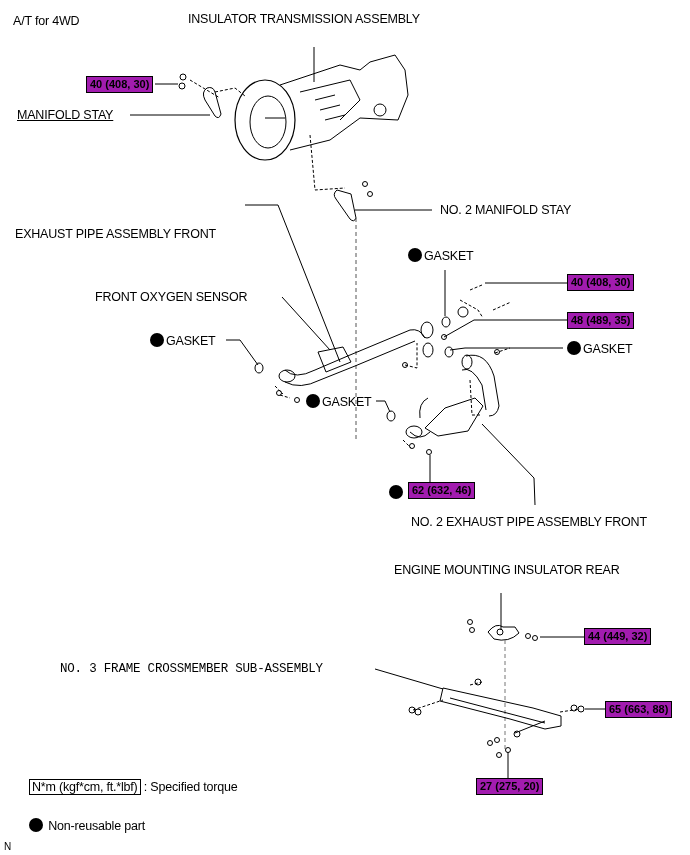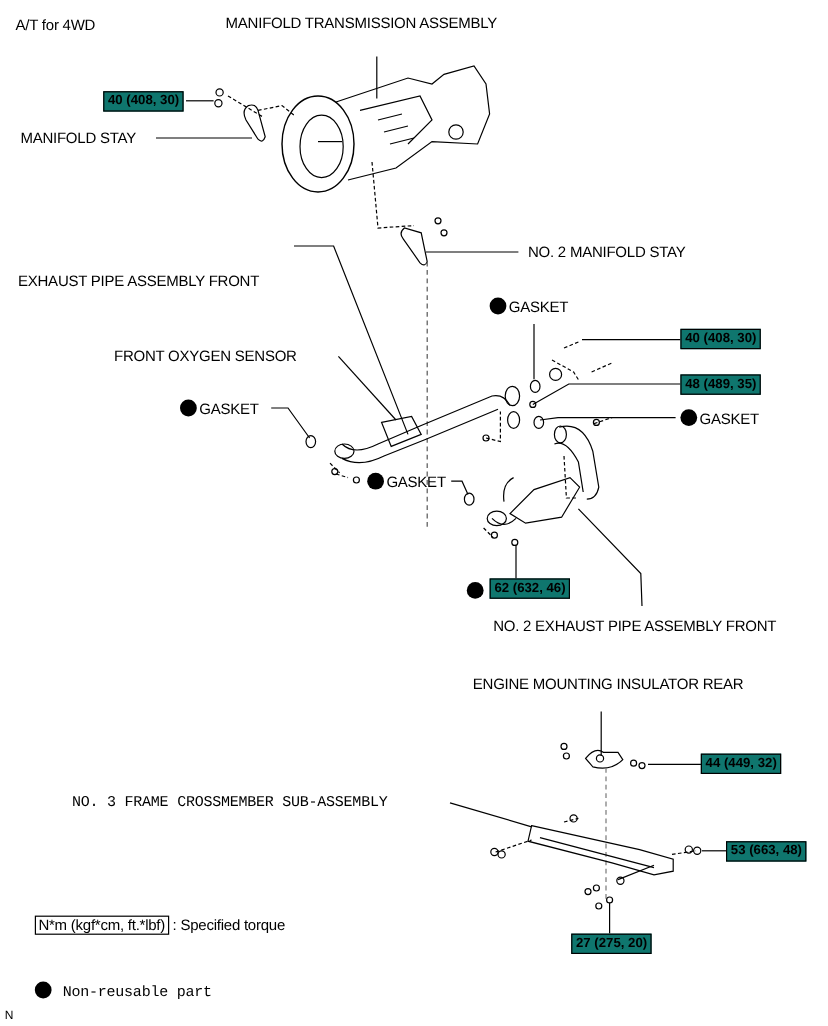--- a/index.html
+++ b/index.html
@@ -1,18 +1,18 @@
 <!DOCTYPE html>
 <html><head>
 <meta charset="utf-8">
 <style>
   html,body{margin:0;padding:0;background:#ffffff;}
   body{width:690px;height:855px;position:relative;overflow:hidden;font-family:"Liberation Sans",sans-serif;color:#000;}
   .lbl{position:absolute;font-size:12.5px;white-space:nowrap;line-height:14px;letter-spacing:-0.2px;}
-  .torque{position:absolute;font-size:11px;font-weight:bold;border:1px solid #000;padding:1px 3px;background:#0f766e;line-height:13px;white-space:nowrap;}
+  .torque{position:absolute;font-size:11px;font-weight:bold;border:1px solid #000;padding:1px 3px;background:#a21caf;line-height:13px;white-space:nowrap;}
   .dot{display:inline-block;width:14px;height:14px;border-radius:50%;background:#000;vertical-align:-2px;margin-right:2px;}
   svg{position:absolute;left:0;top:0;}
   .legend-box{border:1px solid #000;padding:0 2px;font-size:12.5px;}
 </style>
 </head>
 <body>
 
 <svg width="690" height="855">
   <g stroke="#000" stroke-width="1" fill="none">
 
@@ -129,24 +129,24 @@
     <line x1="585" y1="709" x2="605" y2="709"></line>
     <circle cx="490" cy="743" r="2.5"></circle>
       <circle cx="497" cy="740" r="2.5"></circle>
       <circle cx="499" cy="755" r="2.5"></circle>
     <circle cx="508" cy="750" r="2.5"></circle>
     <line x1="508" y1="752" x2="508" y2="778"></line>
   </g>
 </svg>
 
 <div class="lbl" style="left:13px;top:14px;">A/T for 4WD</div>
-<div class="lbl" style="left:188px;top:12px;">MANIFOLD TRANSMISSION ASSEMBLY</div>
+<div class="lbl" style="left:188px;top:12px;">INSULATOR TRANSMISSION ASSEMBLY</div>
 
 <div class="torque" style="left:86px;top:76px;">40 (408, 30)</div>
-<div class="lbl" style="left:17px;top:108px;">MANIFOLD STAY</div>
+<div class="lbl" style="left:17px;top:108px;text-decoration:underline;">MANIFOLD STAY</div>
 
 <div class="lbl" style="left:15px;top:199px;margin-top:28px;">EXHAUST PIPE ASSEMBLY FRONT</div>
 <div class="lbl" style="left:440px;top:203px;">NO. 2 MANIFOLD STAY</div>
 
 <div class="lbl" style="left:408px;top:248px;">
   <span class="dot"></span><span>GASKET</span>
 </div>
 
 <div class="torque" style="left:567px;top:274px;">40 (408, 30)</div>
 <div class="lbl" style="left:95px;top:290px;">FRONT OXYGEN SENSOR</div>
@@ -164,24 +164,24 @@
 
 <div style="position:absolute;left:389px;top:483px;">
   <span class="dot" style="position:absolute;left:0;top:2px;"></span>
 </div>
 <div class="torque" style="left:408px;top:482px;">62 (632, 46)</div>
 <div class="lbl" style="left:411px;top:515px;">NO. 2 EXHAUST PIPE ASSEMBLY FRONT</div>
 
 <div class="lbl" style="left:394px;top:563px;">ENGINE MOUNTING INSULATOR REAR</div>
 <div class="torque" style="left:584px;top:628px;">44 (449, 32)</div>
 <div class="lbl" style="left:60px;top:662px;font-family:Liberation Mono, monospace;">NO. 3 FRAME CROSSMEMBER SUB-ASSEMBLY</div>
-<div class="torque" style="left:605px;top:701px;">53 (663, 48)</div>
+<div class="torque" style="left:605px;top:701px;">65 (663, 88)</div>
 <div class="torque" style="left:476px;top:778px;">27 (275, 20)</div>
 
-<div class="lbl" style="left:29px;top:764px;">
+<div class="lbl" style="left:29px;top:780px;">
   <span class="legend-box">N*m (kgf*cm, ft.*lbf)</span>
   <span>: Specified torque</span>
 </div>
-<div class="lbl" style="left:29px;top:818px;font-family:Liberation Mono, monospace;">
+<div class="lbl" style="left:29px;top:818px;">
   <span class="dot"></span>
   <span>Non-reusable part</span>
 </div>
 <div class="lbl" style="left:4px;top:840px;font-size:10px;">N</div>
 
 </body></html>

